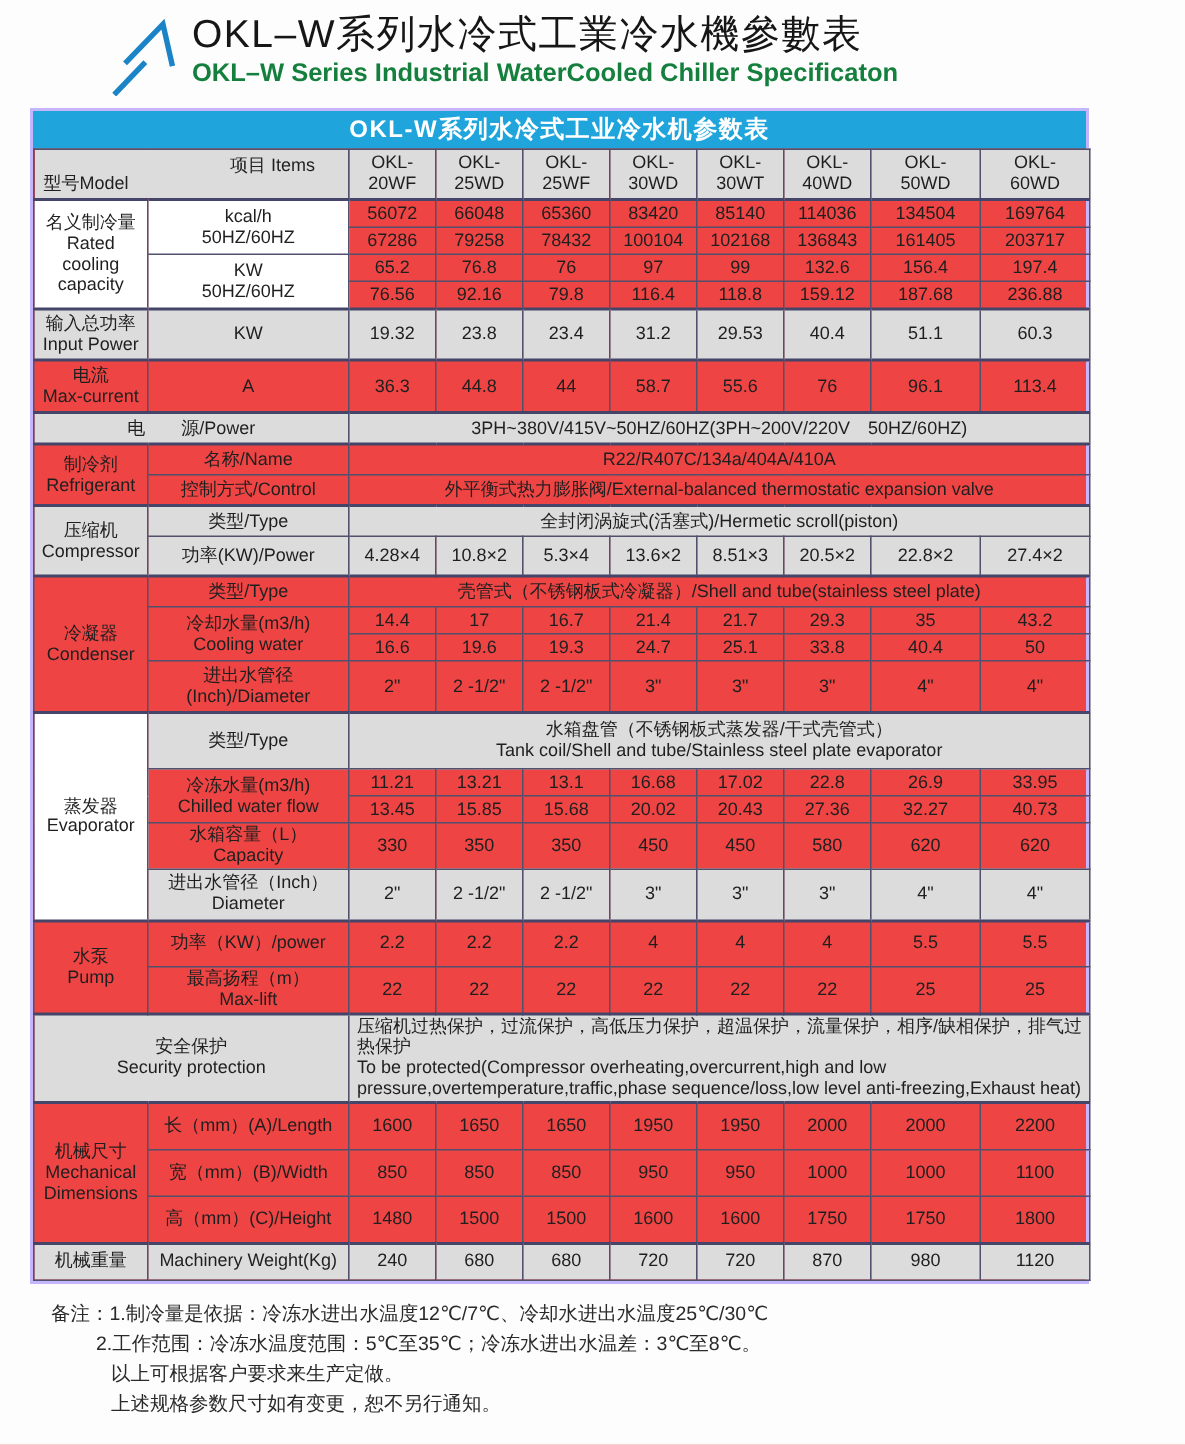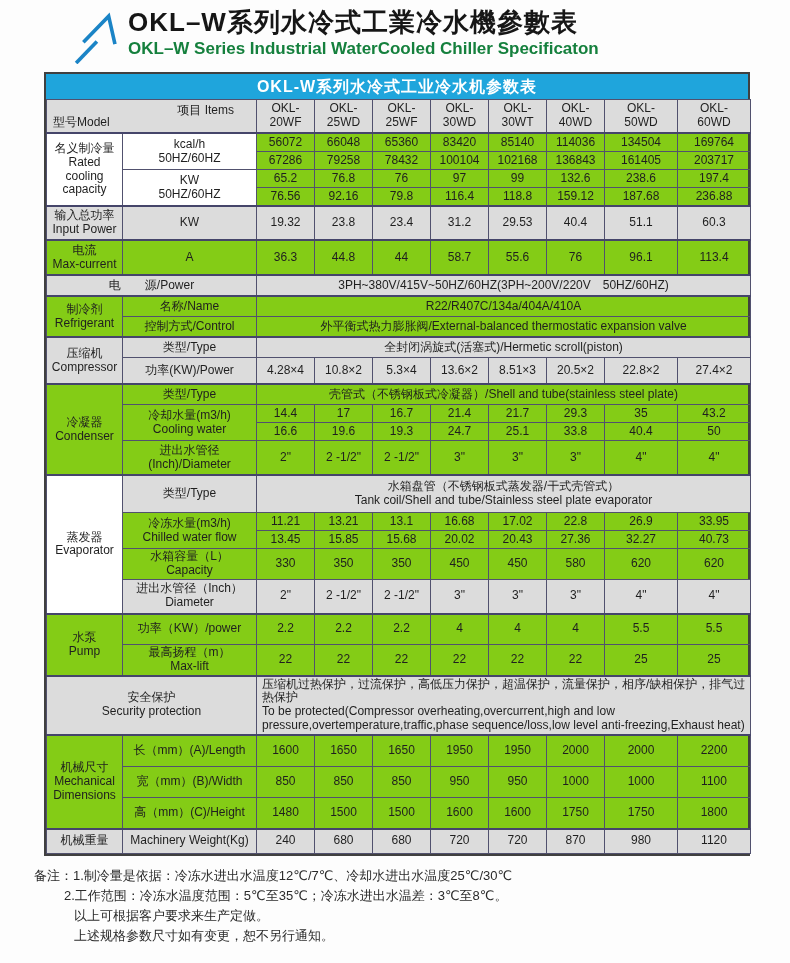--- a/index.html
+++ b/index.html
@@ -2,24 +2,24 @@
 <html><head>
 <meta charset="utf-8">
 <style>
   html,body{margin:0;padding:0;background:#fdfdfd;width:790px;height:963px;overflow:hidden;
     font-family:"Liberation Sans","DejaVu Sans",sans-serif;color:#222;}
   .page{width:790px;height:963px;position:relative;}
   
   .hdr{display:flex;align-items:flex-start;padding:6px 0 0 70px;height:62px;}
   .logo{width:52px;height:56px;flex:0 0 52px;margin-top:2px;}
   .titles{margin-left:6px;}
-  .title-zh{font-size:26px;font-weight:700;color:#161616;letter-spacing:1px;line-height:32px;}
+  .title-zh{font-size:26px;font-weight:400;color:#161616;letter-spacing:1px;line-height:32px;}
   .title-en{font-size:17px;font-weight:600;color:#15803d;line-height:22px;}
   
-  .twrap{width:702px;margin:4px 0 0 44px;border:2px solid #404040;background:#84cc16;}
+  .twrap{width:702px;margin:4px 0 0 20px;border:2px solid #c4b5fd;background:#ef4444;}
   .banner{height:25px;background:#1FA5DC;color:#fff;font-size:16px;font-weight:700;
     text-align:center;line-height:25px;letter-spacing:1px;}
   table{border-collapse:collapse;table-layout:fixed;width:100%;}
   td{border:1px solid #51516e;text-align:center;vertical-align:middle;
     font-size:12px;line-height:1.15;padding:1px 2px;white-space:pre-line;color:#1f1f1f;}
   tr.g td{background:#dcdcdc;}
   td.wbg{background:#fff !important;}
   tr.st td{border-top:2px solid #45456a;}
   .corner{position:relative;padding:0;background:
     linear-gradient(to bottom right,#dcdcdc 49.2%,#8a8aa8 49.2%,#8a8aa8 50.8%,#dcdcdc 50.8%);}
@@ -115,21 +115,21 @@
           </tr>
       <tr class="r15">
         <td class="wbg" rowspan="2">KW
 50HZ/60HZ</td>
       <td>65.2</td>
             <td>76.8</td>
             <td>76</td>
             <td>97</td>
             <td>99</td>
             <td>132.6</td>
-            <td>238.6</td>
+            <td>156.4</td>
             <td>197.4</td>
           </tr>
       <tr class="r15">
             <td>76.56</td>
             <td>92.16</td>
             <td>79.8</td>
             <td>116.4</td>
             <td>118.8</td>
             <td>159.12</td>
             <td>187.68</td>

